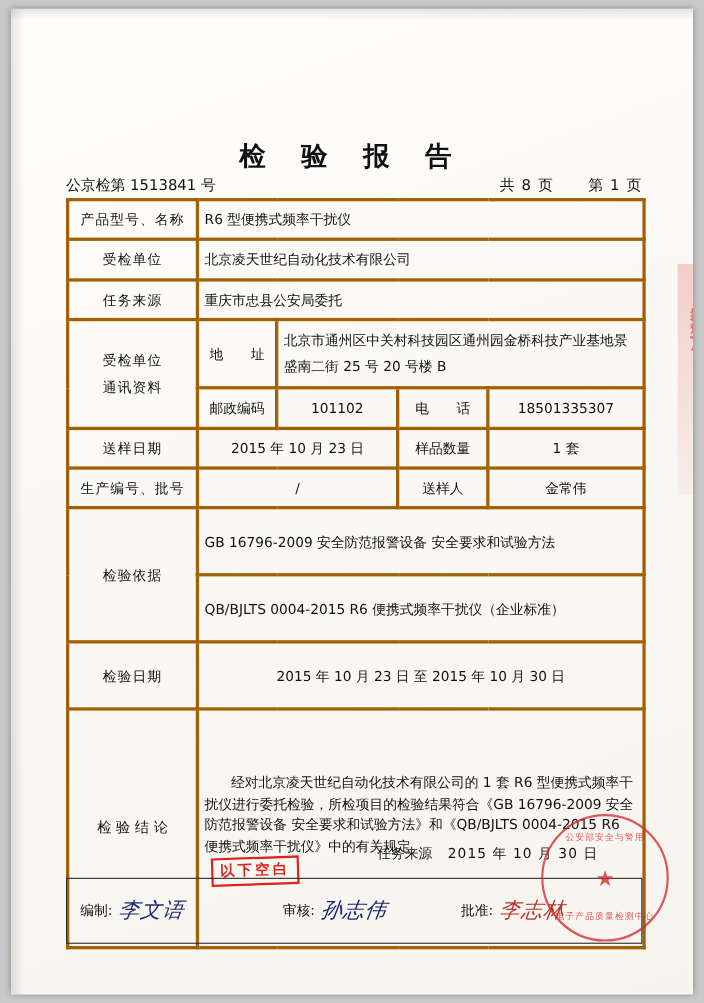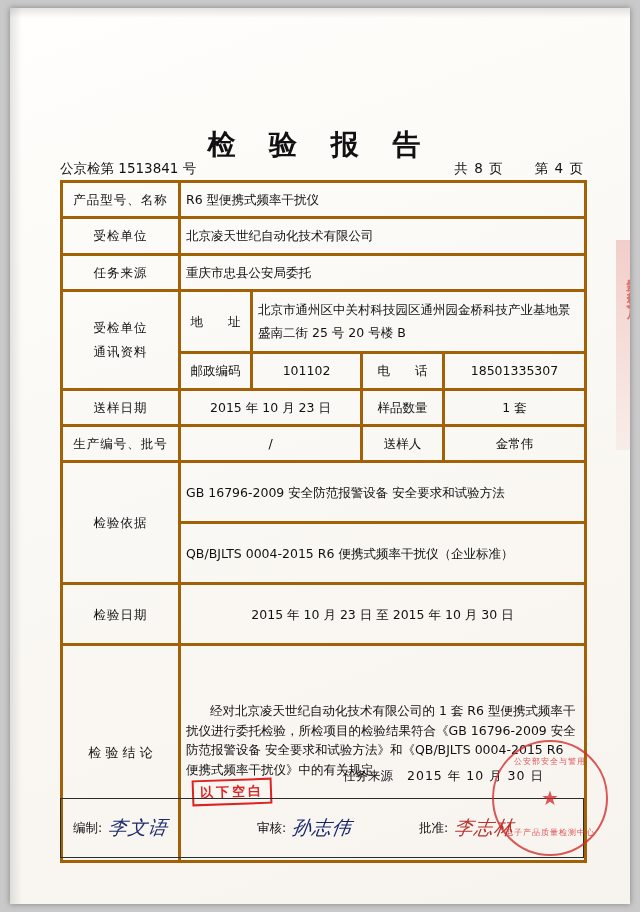--- a/index.html
+++ b/index.html
@@ -24,21 +24,21 @@
   .content{position:absolute;inset:0;}
 
   .hdr-center{
     position:absolute;left:0;right:0;text-align:center;
   }
   .org-title{
     top:86px;font-size:16.5px;letter-spacing:.5px;color:#111;
     font-family:"DejaVu Sans", sans-serif;font-weight:600;
   }
   .doc-title{
-    top:118px;font-size:28px;letter-spacing:12px;color:#111;font-weight:700;
+    top:118px;font-size:24px;letter-spacing:12px;color:#111;font-weight:700;
   }
   .meta-row{
     position:absolute;top:152px;left:50px;right:46px;
     font-size:13.5px;color:#111;
   }
   .meta-left{position:absolute;left:0;top:0;}
   .meta-right{position:absolute;right:0;top:0;letter-spacing:1px;}
   .meta-right span{margin-left:26px;}
 
   table.main{
@@ -183,21 +183,21 @@
   <div class="shadow-top"></div>
 
   <div class="content">
 
     <div class="hdr-center doc-title">检 验 报 告</div>
 
     <div class="meta-row">
       <div class="meta-left">公京检第 1513841 号</div>
       <div class="meta-right">
         <span>共 8 页</span>
-        <span>第 4 页</span>
+        <span>第 1 页</span>
       </div>
     </div>
 
     <table class="main">
       <colgroup>
         <col style="width:118px">
         <col style="width:72px">
         <col style="width:110px">
         <col style="width:82px">
         <col style="width:142px">

